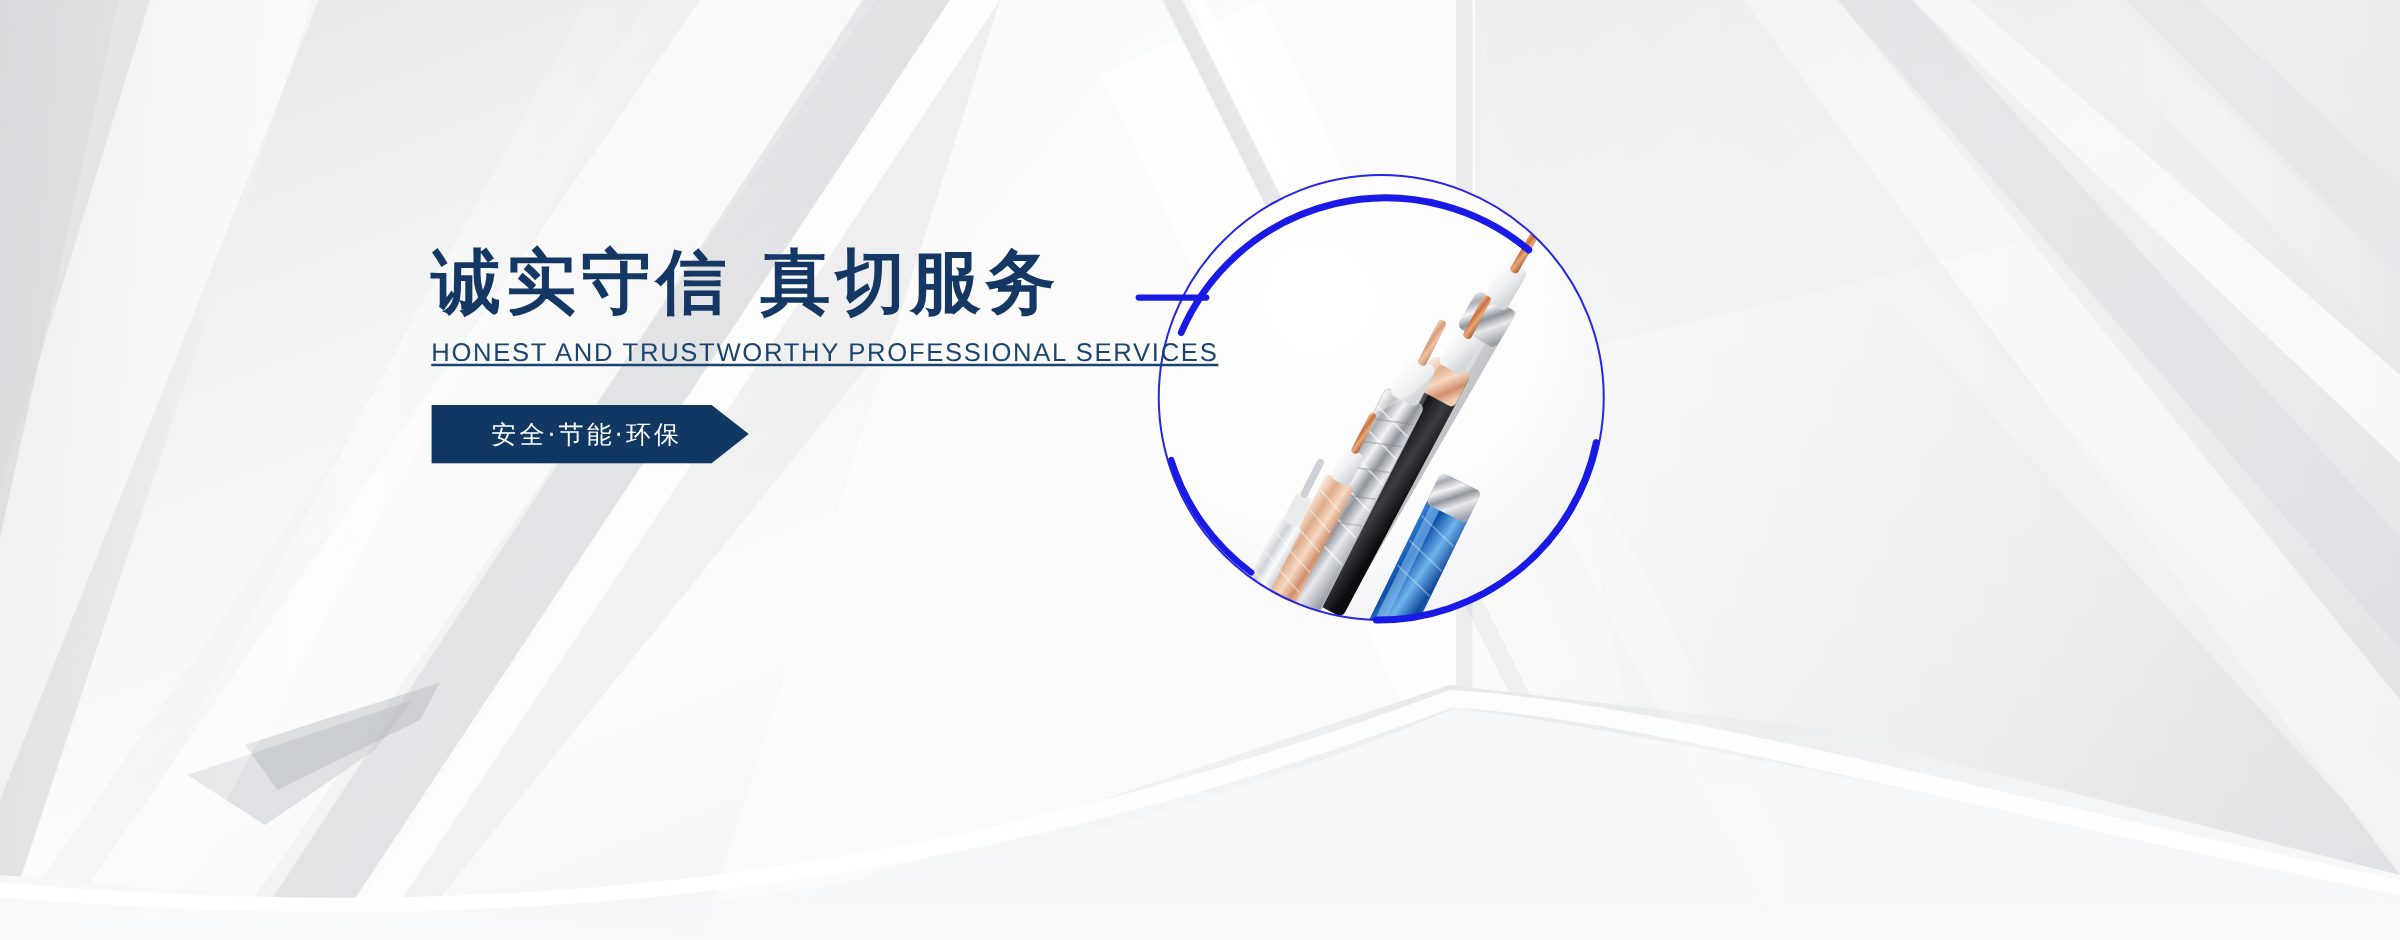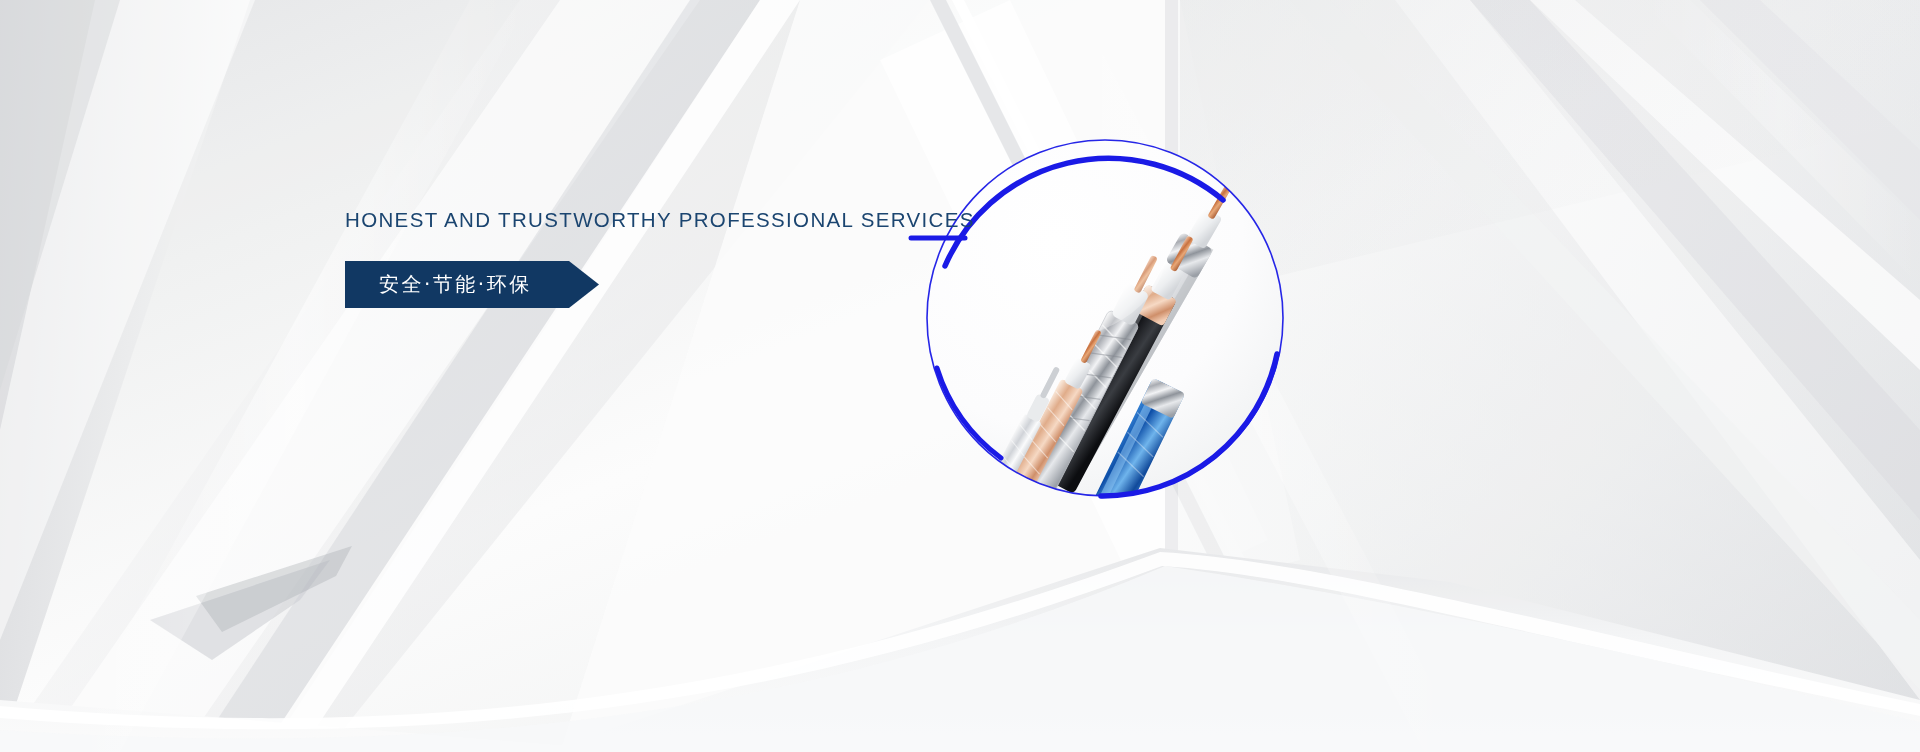--- a/index.html
+++ b/index.html
@@ -35,20 +35,21 @@
     white-space:nowrap;
     font-family:"DejaVu Sans","Liberation Sans",sans-serif;
   }
   #subhead {
     margin-top:12px;
     font-size:20.5px;
     letter-spacing:1.35px;
     color:#1b4570;
     white-space:nowrap;
     font-family:"Liberation Sans","DejaVu Sans",sans-serif;
+    text-decoration:underline;
   }
   #tagwrap {
     margin-top:25px;
     width:452px;
     border-top:1px solid #6b7d92;
     border-bottom:1px solid #6b7d92;
     padding:9px 0 11px 0;
   }
   #tagline {
     font-size:21px;
@@ -67,21 +68,21 @@
     height:47px;
     background:#113863;
     clip-path:polygon(0 0, 224px 0, 254px 50%, 224px 100%, 0 100%);
     display:flex;
     align-items:center;
   }
   #badge-label {
     color:#ffffff;
     font-size:20px;
     letter-spacing:2.5px;
-    padding-left:34px;
+    padding-left:48px;
     white-space:nowrap;
     font-family:"DejaVu Sans","Liberation Sans",sans-serif;
   }
 
   
   #circle-area {
     position:absolute;
     left:905px; top:118px;
     width:400px; height:400px;
     z-index:5;
@@ -180,20 +181,21 @@
     <polygon points="470,0 530,0 120,752 60,752" fill="url(#gSheen)" opacity="0.55"></polygon>
     <polygon points="1030,0 1075,0 1468,752 1424,752" fill="url(#gSheen)" opacity="0.4"></polygon>
     <polygon points="1640,0 1690,0 1920,224 1920,286" fill="url(#gSheen)" opacity="0.35"></polygon>
 
     <polygon points="1180,0 1920,0 1920,120 1180,300" fill="url(#gDark)" opacity="0.25"></polygon>
     <rect x="0" y="0" width="1920" height="752" fill="#ffffff" opacity="0.06"></rect>
   </svg>
 
   <div id="copy">
 
+    <div id="headline">诚实守信 真切服务</div>
 
     <div id="subhead">HONEST AND TRUSTWORTHY PROFESSIONAL SERVICES</div>
 
 
     <div id="badge">
       <span id="badge-label">安全·节能·环保</span>
     </div>
   </div>
 
   <div id="circle-area">

